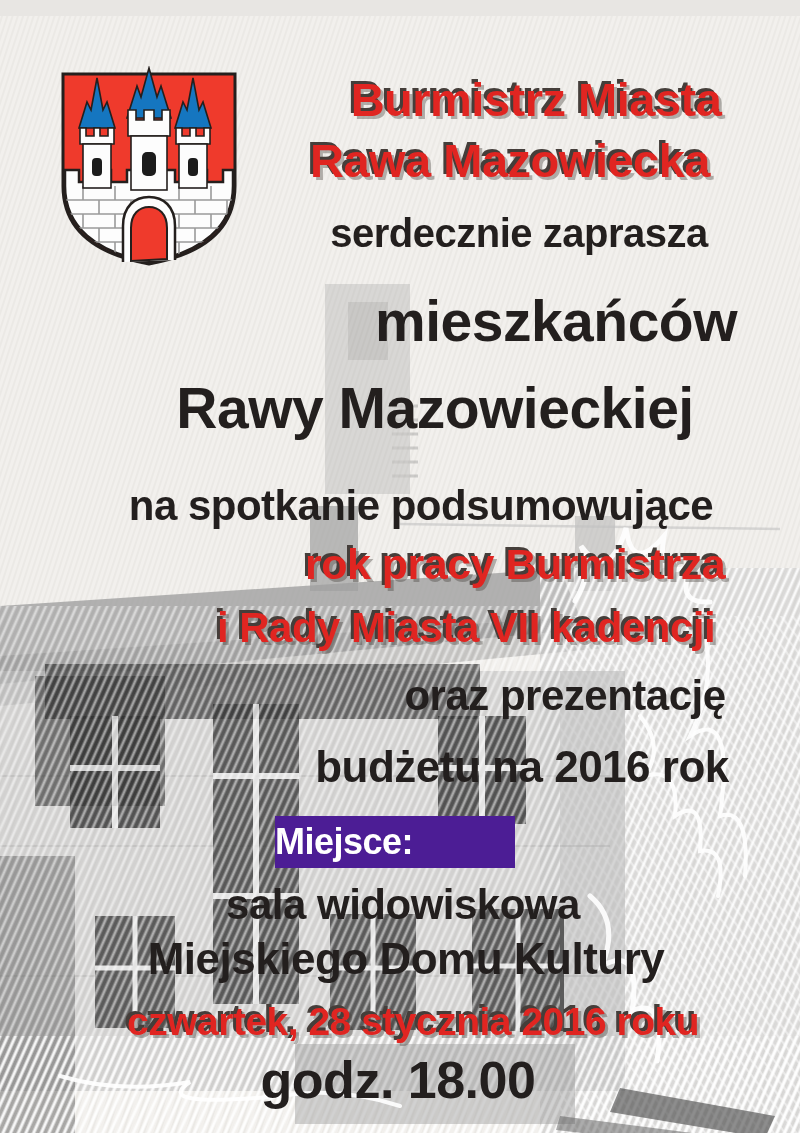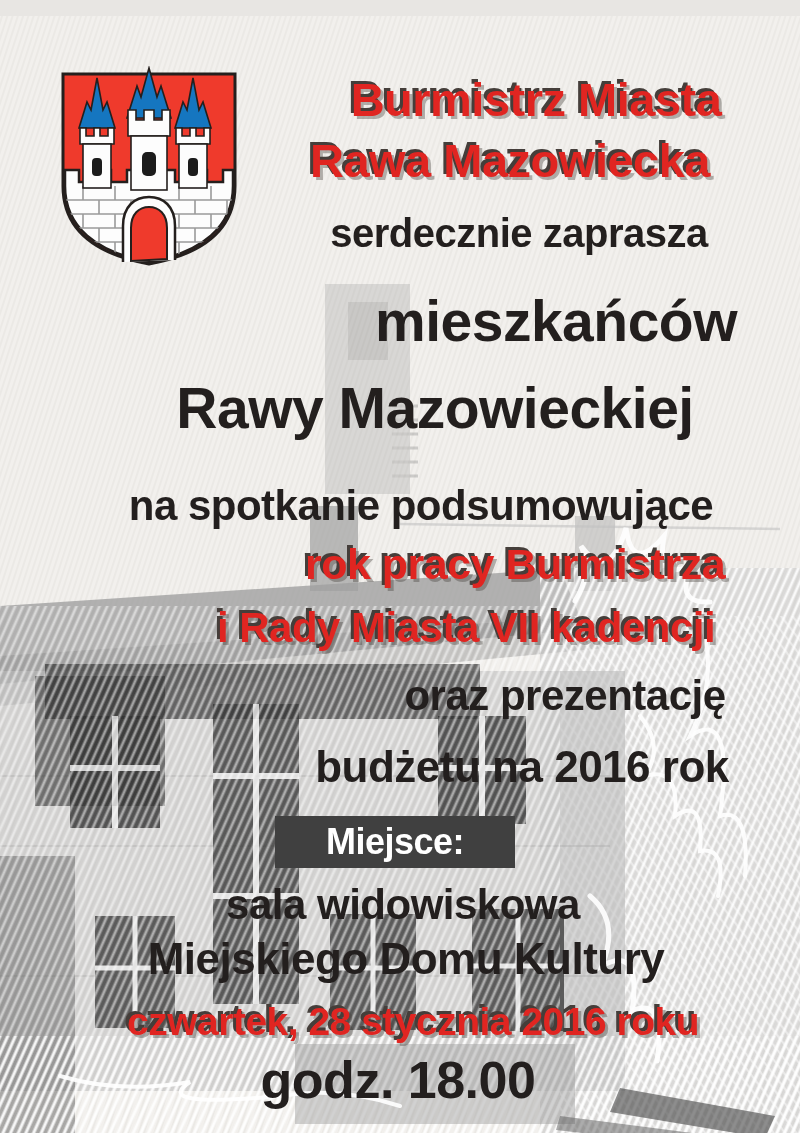--- a/index.html
+++ b/index.html
@@ -24,22 +24,22 @@
   .t-subtitle{top:197px;font-size:40px;transform:translateX(119px);}
   .t-aud1{top:277px;font-size:57px;transform:translateX(156px);}
   .t-aud2{top:364px;font-size:57px;transform:translateX(35px);}
   .t-body1{top:469px;font-size:42px;transform:translateX(21px);}
   .t-hl1{top:527px;font-size:43px;transform:translateX(115px);}
   .t-hl2{top:591px;font-size:42px;transform:translateX(66px);}
   .t-body2{top:659px;font-size:42px;transform:translateX(165px);}
   .t-body3{top:729px;font-size:44px;transform:translateX(122px);}
   .place-box{
     position:absolute;left:275px;top:800px;width:240px;height:52px;
-    background:#404040;color:#ffffff;font-weight:bold;font-size:36px;
-    text-align:center;line-height:52px;z-index:3;letter-spacing:-0.5px;
+    background:#4c1d95;color:#ffffff;font-weight:bold;font-size:36px;
+    text-align:left;line-height:52px;z-index:3;letter-spacing:-0.5px;
   }
   .t-place1{top:868px;font-size:42px;transform:translateX(3px);}
   .t-place2{top:921px;font-size:44px;transform:translateX(6px);}
   .t-date{top:986px;font-size:39px;transform:translateX(13px);}
   .t-time{top:1038px;font-size:52px;transform:translateX(-2px);}
 </style>
 </head>
 <body>
 
 <div class="stage">

